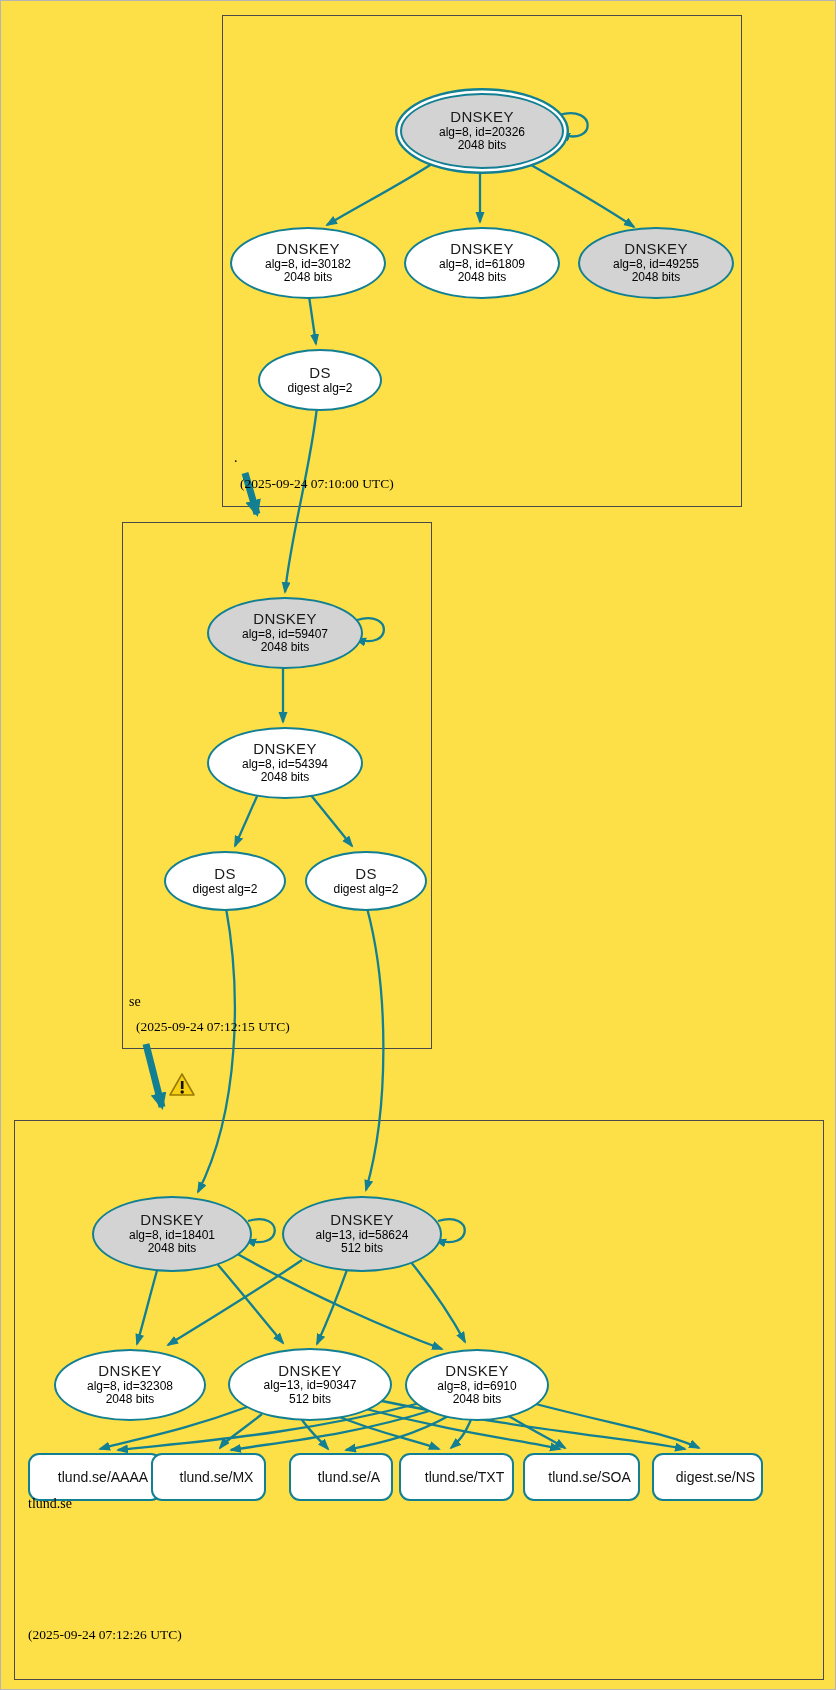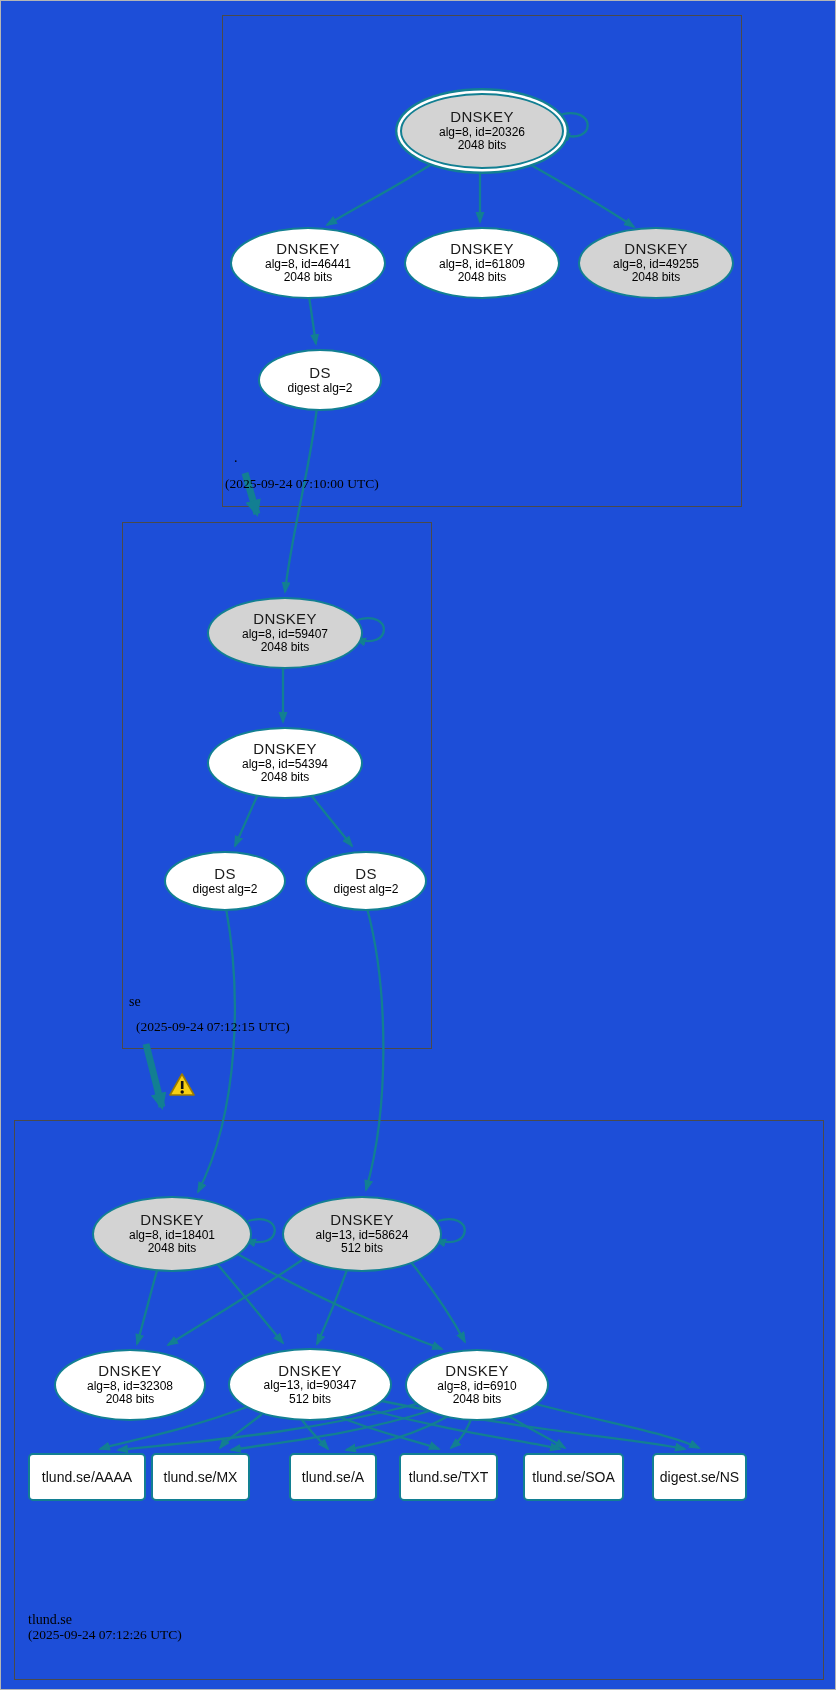--- a/index.html
+++ b/index.html
@@ -1,17 +1,17 @@
 <!DOCTYPE html>
 <html style="--edge: #127f92; --node-fill: #d3d3d3; --warning: #f7cf13;"><head>
 <meta charset="utf-8">
 <style>
   html,body{margin:0;padding:0;background:#fff;}
   #canvas{
-    position:relative;width:836px;height:1690px;background:#1d4ed8;
+    position:relative;width:836px;height:1690px;background:#fde047;
     box-shadow:inset 0 0 0 1px #b5b5b5;
     font-family:"Liberation Sans", sans-serif;
     overflow:hidden;
   }
   
   #edges{position:absolute;left:0;top:0;z-index:1;}
   .edge{fill:none;stroke:var(--edge,#127f92);stroke-width:2.3px;}
   .edge.thick{stroke-width:7px;}
   #edges marker path{fill:var(--edge,#127f92);}
   
@@ -25,22 +25,22 @@
     display:flex;flex-direction:column;align-items:center;justify-content:center;
     text-align:center;line-height:1.12;
   }
   .node.gray{background:var(--node-fill,#d3d3d3);}
   .node.double{box-shadow:0 0 0 2.6px #fff, 0 0 0 5px var(--edge,#127f92);}
   .nt{font-size:15px;color:#1a1a1a;letter-spacing:.3px;}
   .nd{font-family:Liberation Sans, sans-serif;font-size:12px;color:#000;}
   
   .rrset{
     position:absolute;z-index:2;border:2.2px solid var(--edge,#127f92);
-    border-radius:5px;background:#fff;display:flex;align-items:center;justify-content:center;
-    font-size:14px;color:#111;
+    border-radius:11px;background:#fff;display:flex;align-items:center;justify-content:center;
+    font-size:14px;color:#111;padding-left:16px;
   }
   .warn{position:absolute;z-index:4;}
 </style>
 </head>
 <body>
 
 <div id="canvas">
 
   <div class="zonebox" style="left:222px;top:15px;width:518px;height:490px"></div>
   <div class="zonebox" style="left:122px;top:522px;width:308px;height:525px"></div>
@@ -96,39 +96,39 @@
     <path class="edge" d="M 528,1402 C 620,1426 670,1434 699,1448" marker-end="url(#ah)"></path>
   </svg>
 
   <div class="node gray double" style="left:400px;top:93px;width:160px;height:72px">
     <div class="nt">DNSKEY</div>
     <div class="nd">alg=8, id=20326</div>
     <div class="nd">2048 bits</div>
   </div>
   <div class="node" style="left:230px;top:227px;width:152px;height:68px">
     <div class="nt">DNSKEY</div>
-    <div class="nd">alg=8, id=46441</div>
+    <div class="nd">alg=8, id=30182</div>
     <div class="nd">2048 bits</div>
   </div>
   <div class="node" style="left:404px;top:227px;width:152px;height:68px">
     <div class="nt">DNSKEY</div>
     <div class="nd">alg=8, id=61809</div>
     <div class="nd">2048 bits</div>
   </div>
   <div class="node gray" style="left:578px;top:227px;width:152px;height:68px">
     <div class="nt">DNSKEY</div>
     <div class="nd">alg=8, id=49255</div>
     <div class="nd">2048 bits</div>
   </div>
   <div class="node" style="left:258px;top:349px;width:120px;height:58px">
     <div class="nt">DS</div>
     <div class="nd">digest alg=2</div>
   </div>
   <div class="zlabel" style="left:234px;top:450px">.</div>
-  <div class="zts" style="left:225px;top:476px">(2025-09-24 07:10:00 UTC)</div>
+  <div class="zts" style="left:240px;top:476px">(2025-09-24 07:10:00 UTC)</div>
 
   <div class="node gray" style="left:207px;top:597px;width:152px;height:68px">
     <div class="nt">DNSKEY</div>
     <div class="nd">alg=8, id=59407</div>
     <div class="nd">2048 bits</div>
   </div>
   <div class="node" style="left:207px;top:727px;width:152px;height:68px">
     <div class="nt">DNSKEY</div>
     <div class="nd">alg=8, id=54394</div>
     <div class="nd">2048 bits</div>
@@ -188,16 +188,16 @@
   <div class="rrset" style="left:399px;top:1453px;width:95px;height:44px">
     <span>tlund.se/TXT</span>
   </div>
   <div class="rrset" style="left:523px;top:1453px;width:97px;height:44px">
     <span>tlund.se/SOA</span>
   </div>
   <div class="rrset" style="left:652px;top:1453px;width:91px;height:44px">
     <span>digest.se/NS</span>
   </div>
 
-  <div class="zlabel" style="left:28px;top:1612px">tlund.se</div>
+  <div class="zlabel" style="left:28px;top:1496px">tlund.se</div>
   <div class="zts" style="left:28px;top:1627px">(2025-09-24 07:12:26 UTC)</div>
 
 </div>
 
 </body></html>

